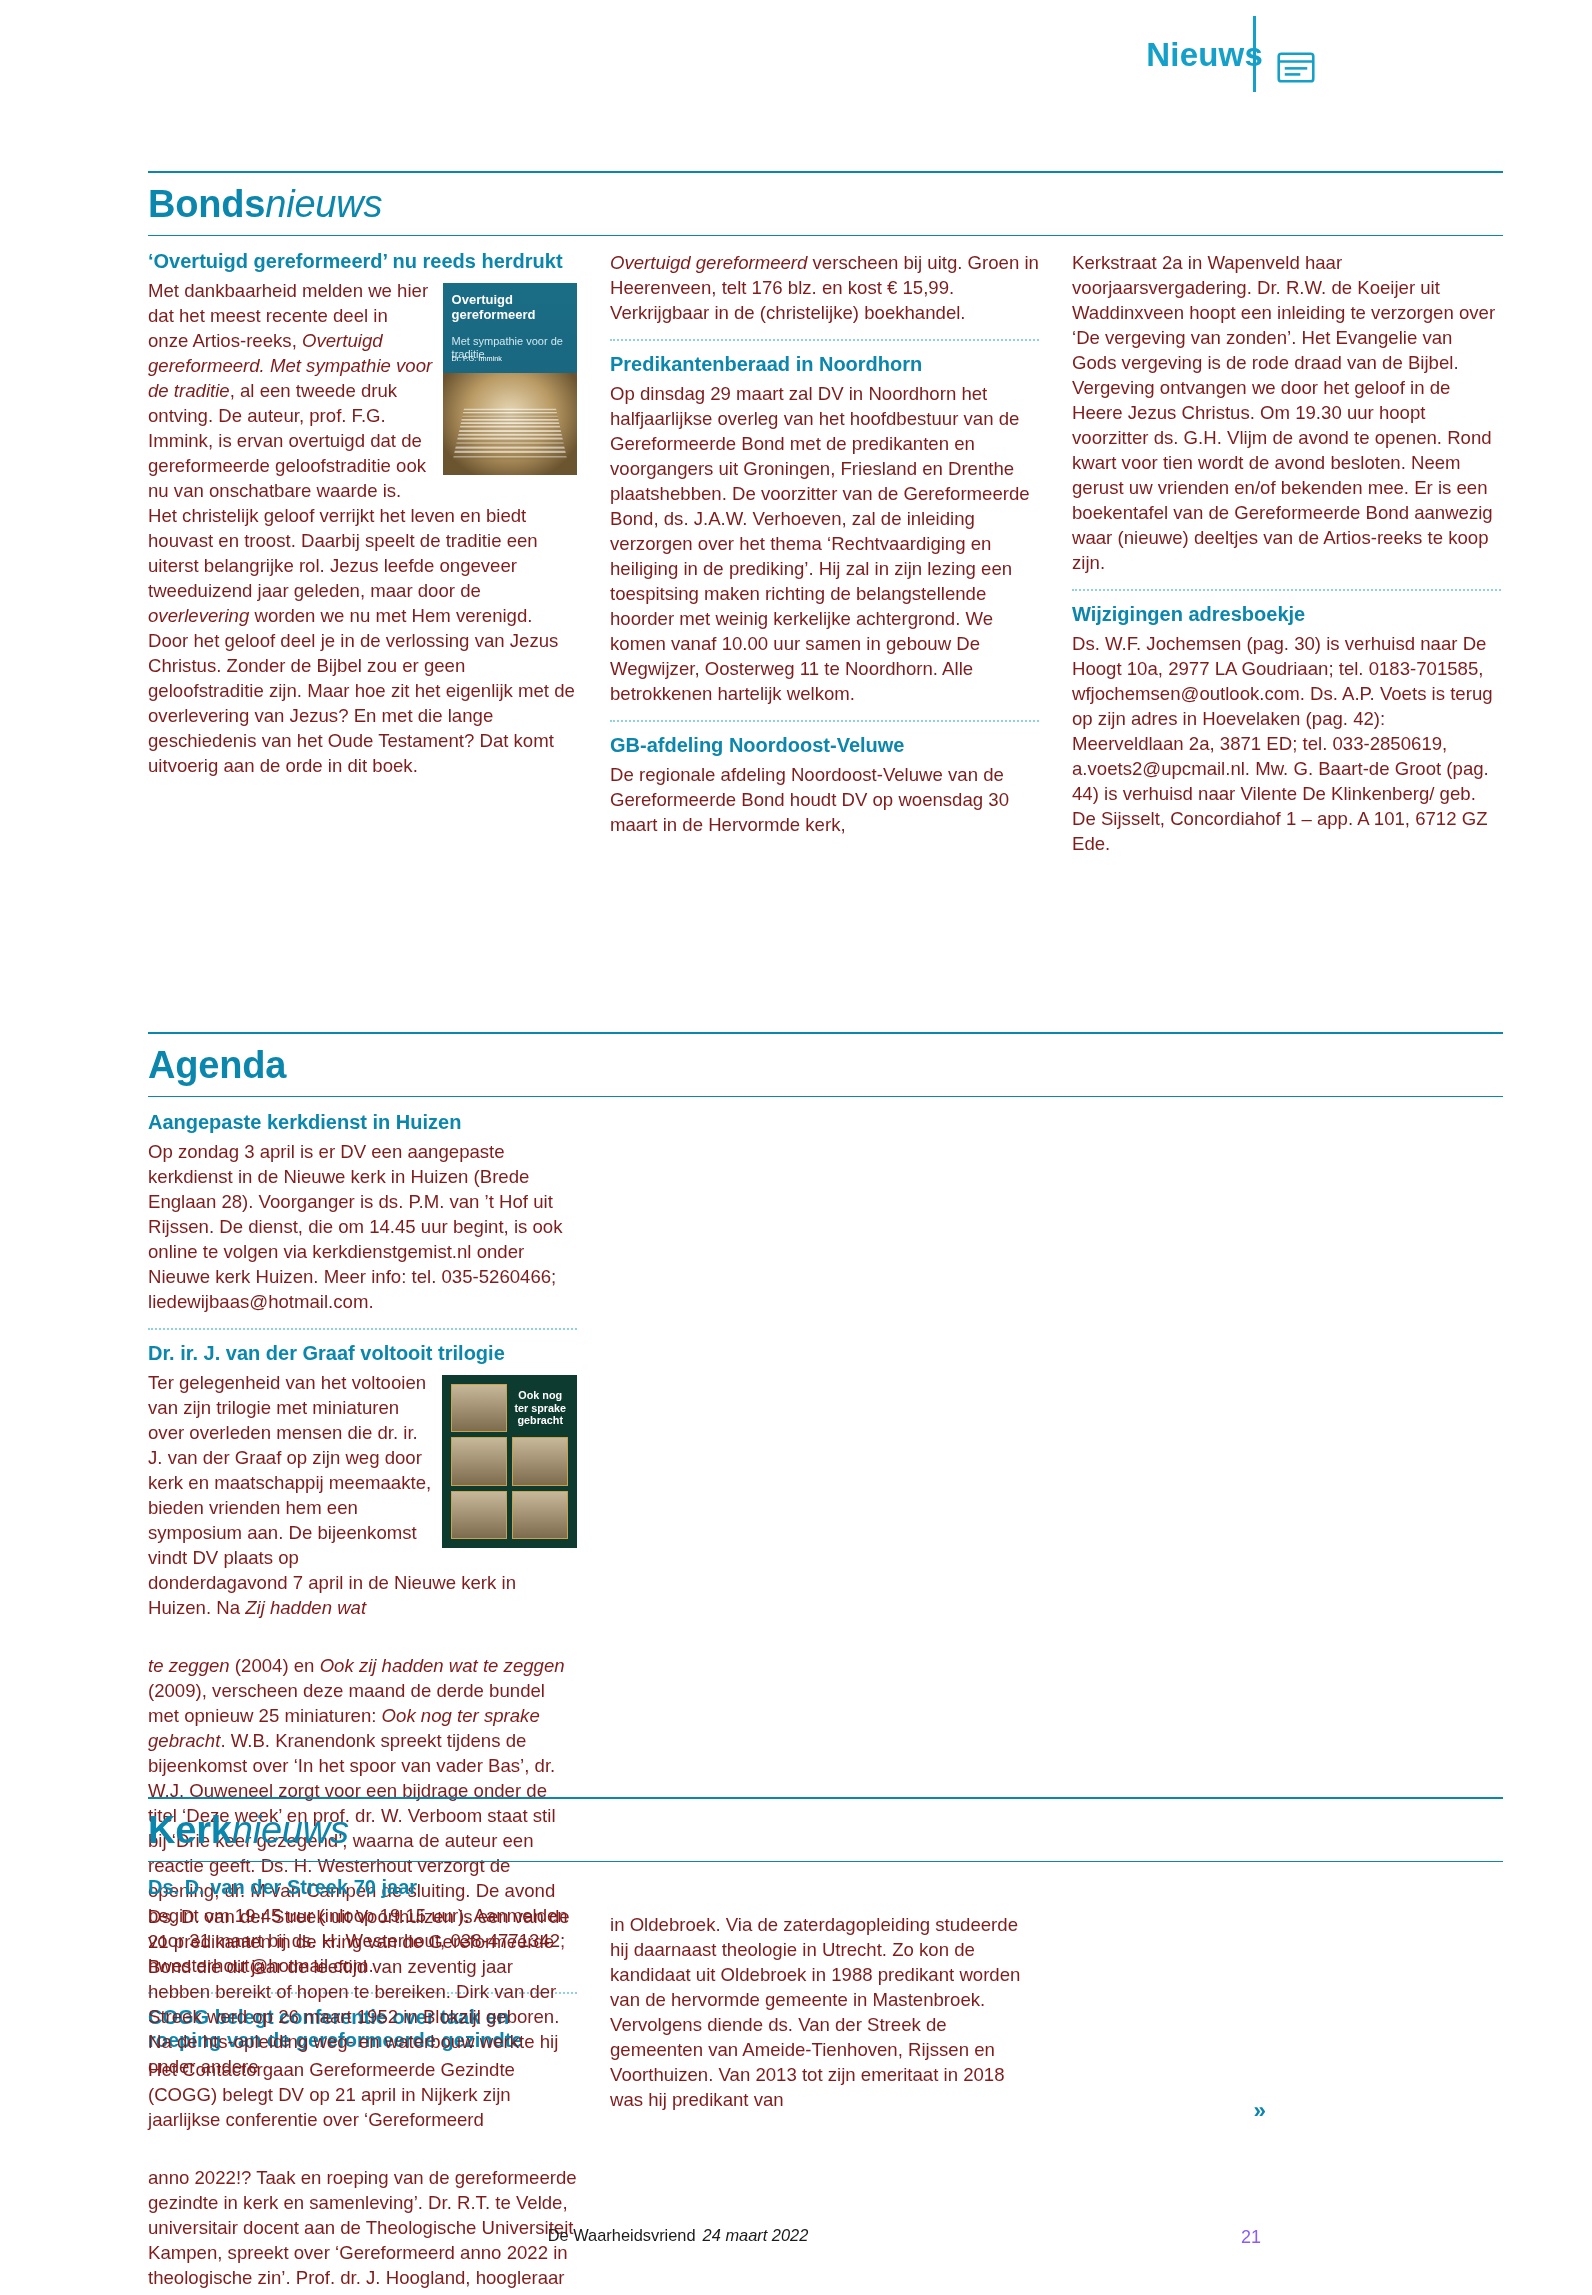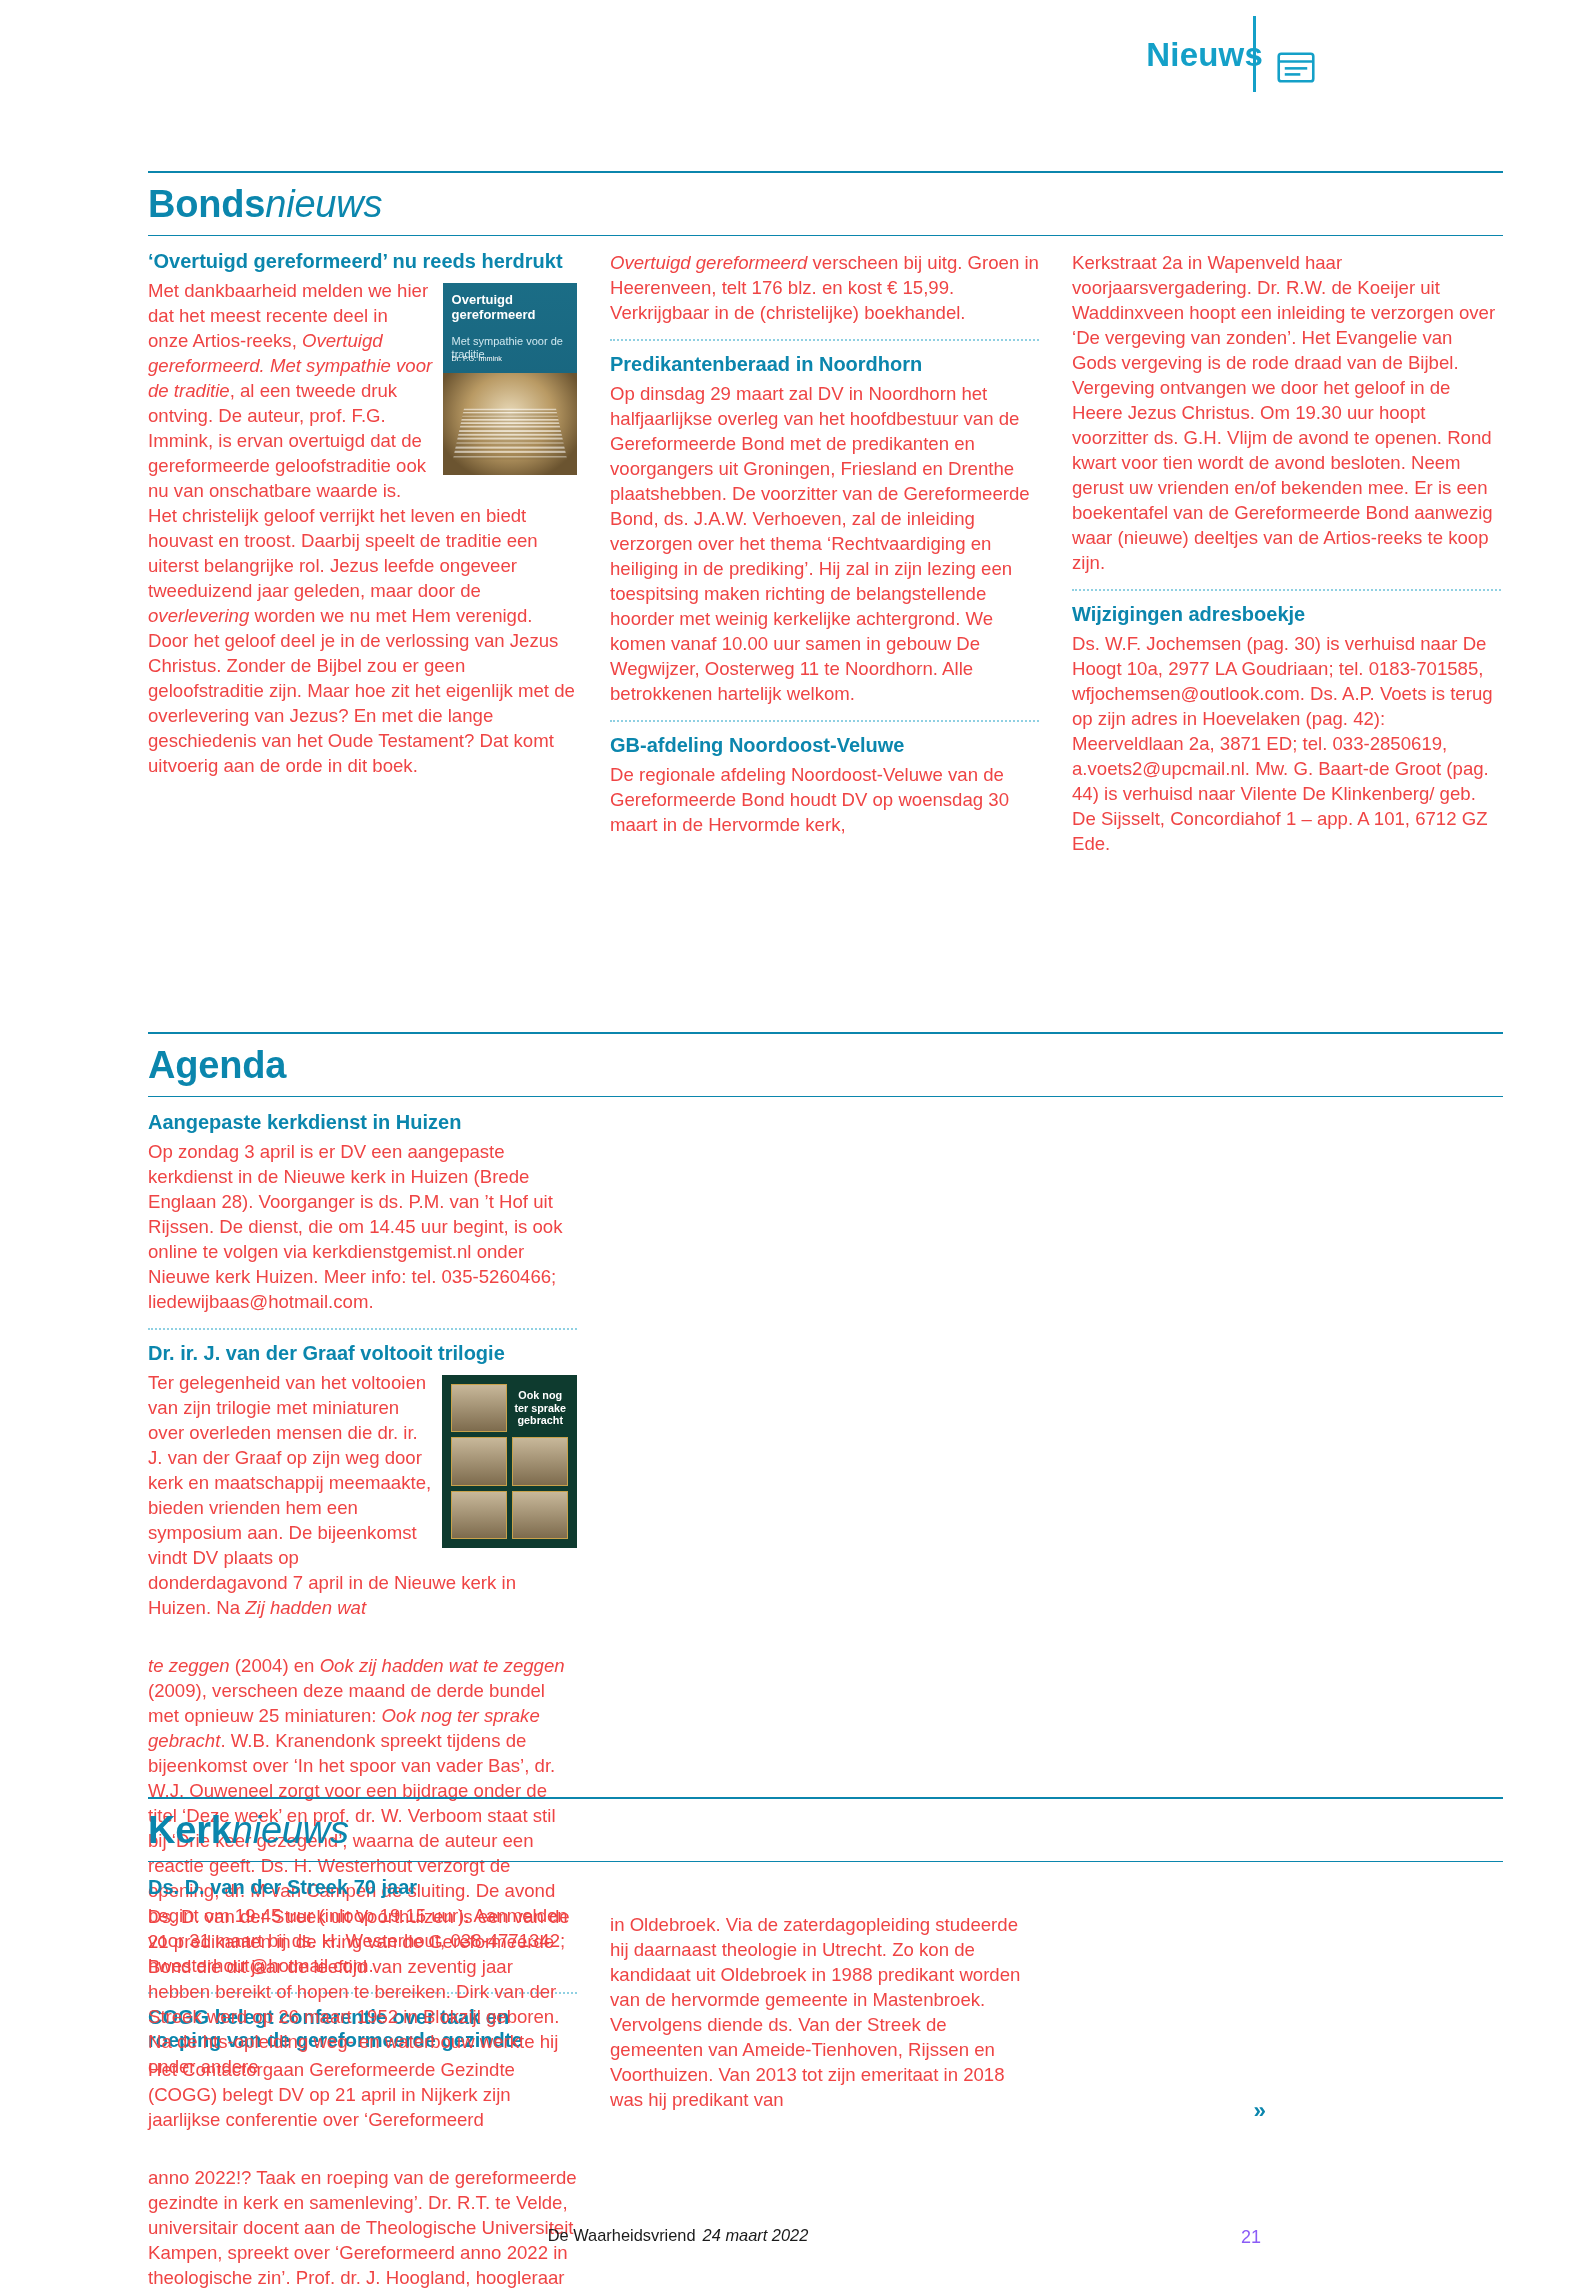--- a/index.html
+++ b/index.html
@@ -83,21 +83,21 @@
     color: #0b86ad;
     font-size: 20px;
     font-weight: bold;
     line-height: 1.18;
     margin: 0 0 4.3px 0;
   }
   p.body {
     font-size: 18.6px;
     line-height: 1.345;
     margin: 0 0 0 0;
-    color: #ef4444;
+    color: #7f1d1d;
     text-align: left;
   }
   .body .ital { font-style: italic; }
   .dotted {
     border: none;
     border-top: 2.2px dotted #8fd0e2;
     margin: 14px 0 12px 0;
   }
 
   

